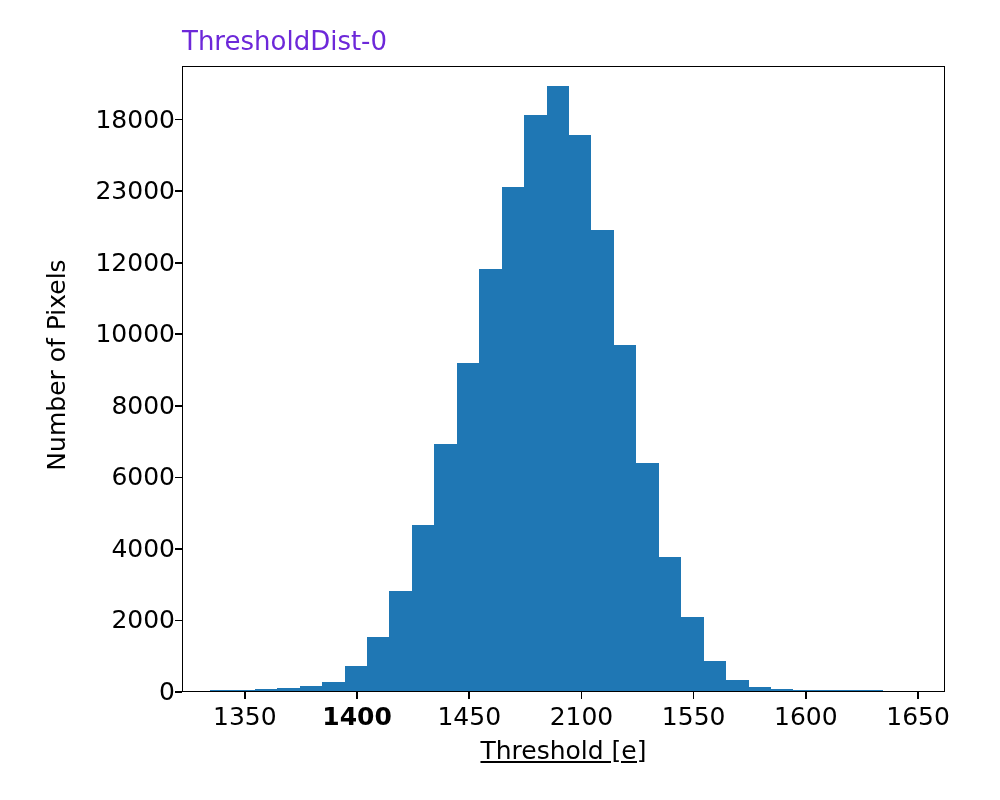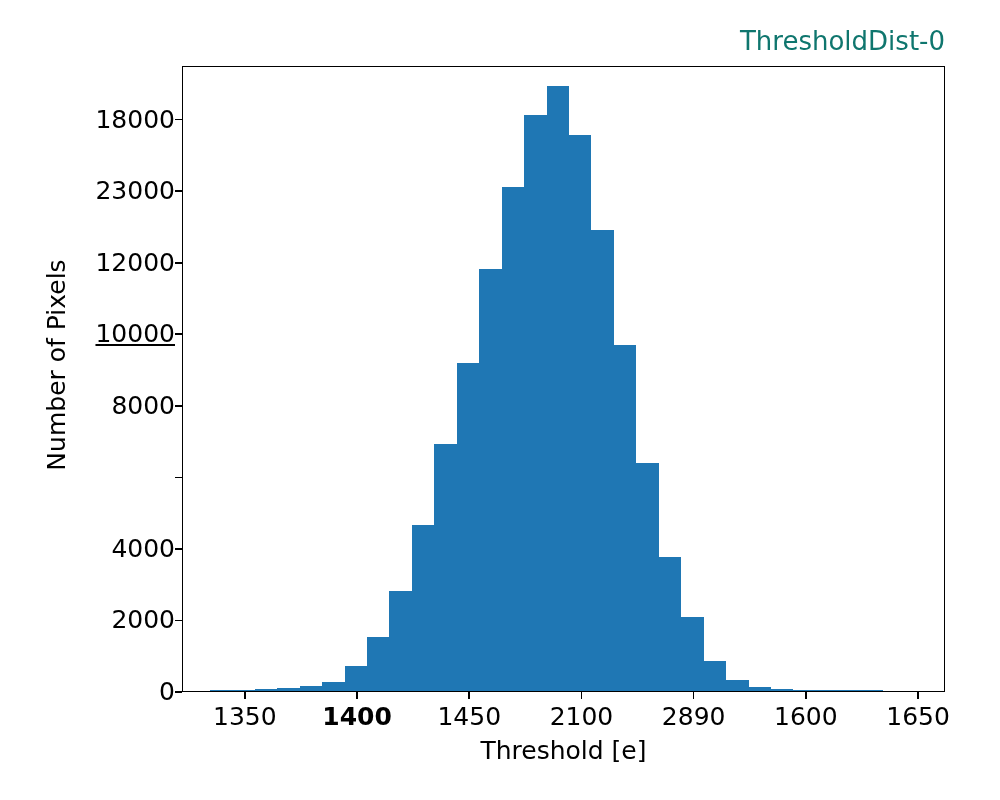--- a/index.html
+++ b/index.html
@@ -18,23 +18,23 @@
     position: relative;
     width: 1000px;
     height: 800px;
     background: #ffffff;
   }
   #chart-title {
     position: absolute;
     left: 182px;
     top: 26px;
     width: 763px;
-    text-align: right;
+    text-align: left;
     font-size: 26px;
-    color: #0f766e;
+    color: #6d28d9;
     line-height: 30px;
     white-space: nowrap;
   }
   
   #plot-area {
     position: absolute;
     left: 182px;
     top: 66px;
     width: 763px;
     height: 626px;
@@ -97,20 +97,21 @@
   }
   #xlabel {
     position: absolute;
     left: 182px;
     top: 736px;
     width: 763px;
     text-align: center;
     font-size: 25px;
     line-height: 30px;
     white-space: nowrap;
+    text-decoration: underline;
   }
   #ylabel {
     position: absolute;
     left: -115px;
     top: 350px;
     width: 300px;
     text-align: center;
     font-size: 25px;
     line-height: 30px;
     transform: rotate(-90deg);
@@ -170,32 +171,33 @@
   <div id="xticks-holder">
       <div class="xtick" style="left: 244.035px;"></div>
       <div class="xtick-label" style="left: 189.835px;">1350</div>
       <div class="xtick" style="left: 356.241px;"></div>
       <div class="xtick-label" style="left: 302.041px; font-weight: bold;">1400</div>
       <div class="xtick" style="left: 468.447px;"></div>
       <div class="xtick-label" style="left: 414.247px;">1450</div>
       <div class="xtick" style="left: 580.653px;"></div>
       <div class="xtick-label" style="left: 526.453px;">2100</div>
       <div class="xtick" style="left: 692.859px;"></div>
-      <div class="xtick-label" style="left: 638.659px;">2890</div>
+      <div class="xtick-label" style="left: 638.659px;">1550</div>
       <div class="xtick" style="left: 805.065px;"></div>
       <div class="xtick-label" style="left: 750.865px;">1600</div>
       <div class="xtick" style="left: 917.271px;"></div>
       <div class="xtick-label" style="left: 863.071px;">1650</div>
     </div>
   <div id="ytick-labels-holder">
       <div class="ytick-label" style="top: 677px;">0</div>
       <div class="ytick-label" style="top: 605.457px;">2000</div>
       <div class="ytick-label" style="top: 533.914px;">4000</div>
+      <div class="ytick-label" style="top: 462.371px;">6000</div>
       <div class="ytick-label" style="top: 390.829px;">8000</div>
-      <div class="ytick-label" style="top: 319.286px; text-decoration: underline;">10000</div>
+      <div class="ytick-label" style="top: 319.286px;">10000</div>
       <div class="ytick-label" style="top: 247.743px;">12000</div>
       <div class="ytick-label" style="top: 176.2px;">23000</div>
       <div class="ytick-label" style="top: 104.657px;">18000</div>
     </div>
 
   <div id="xlabel">Threshold [e]</div>
 
   <div id="ylabel-wrap">
     <div id="ylabel">Number of Pixels</div>
   </div>

